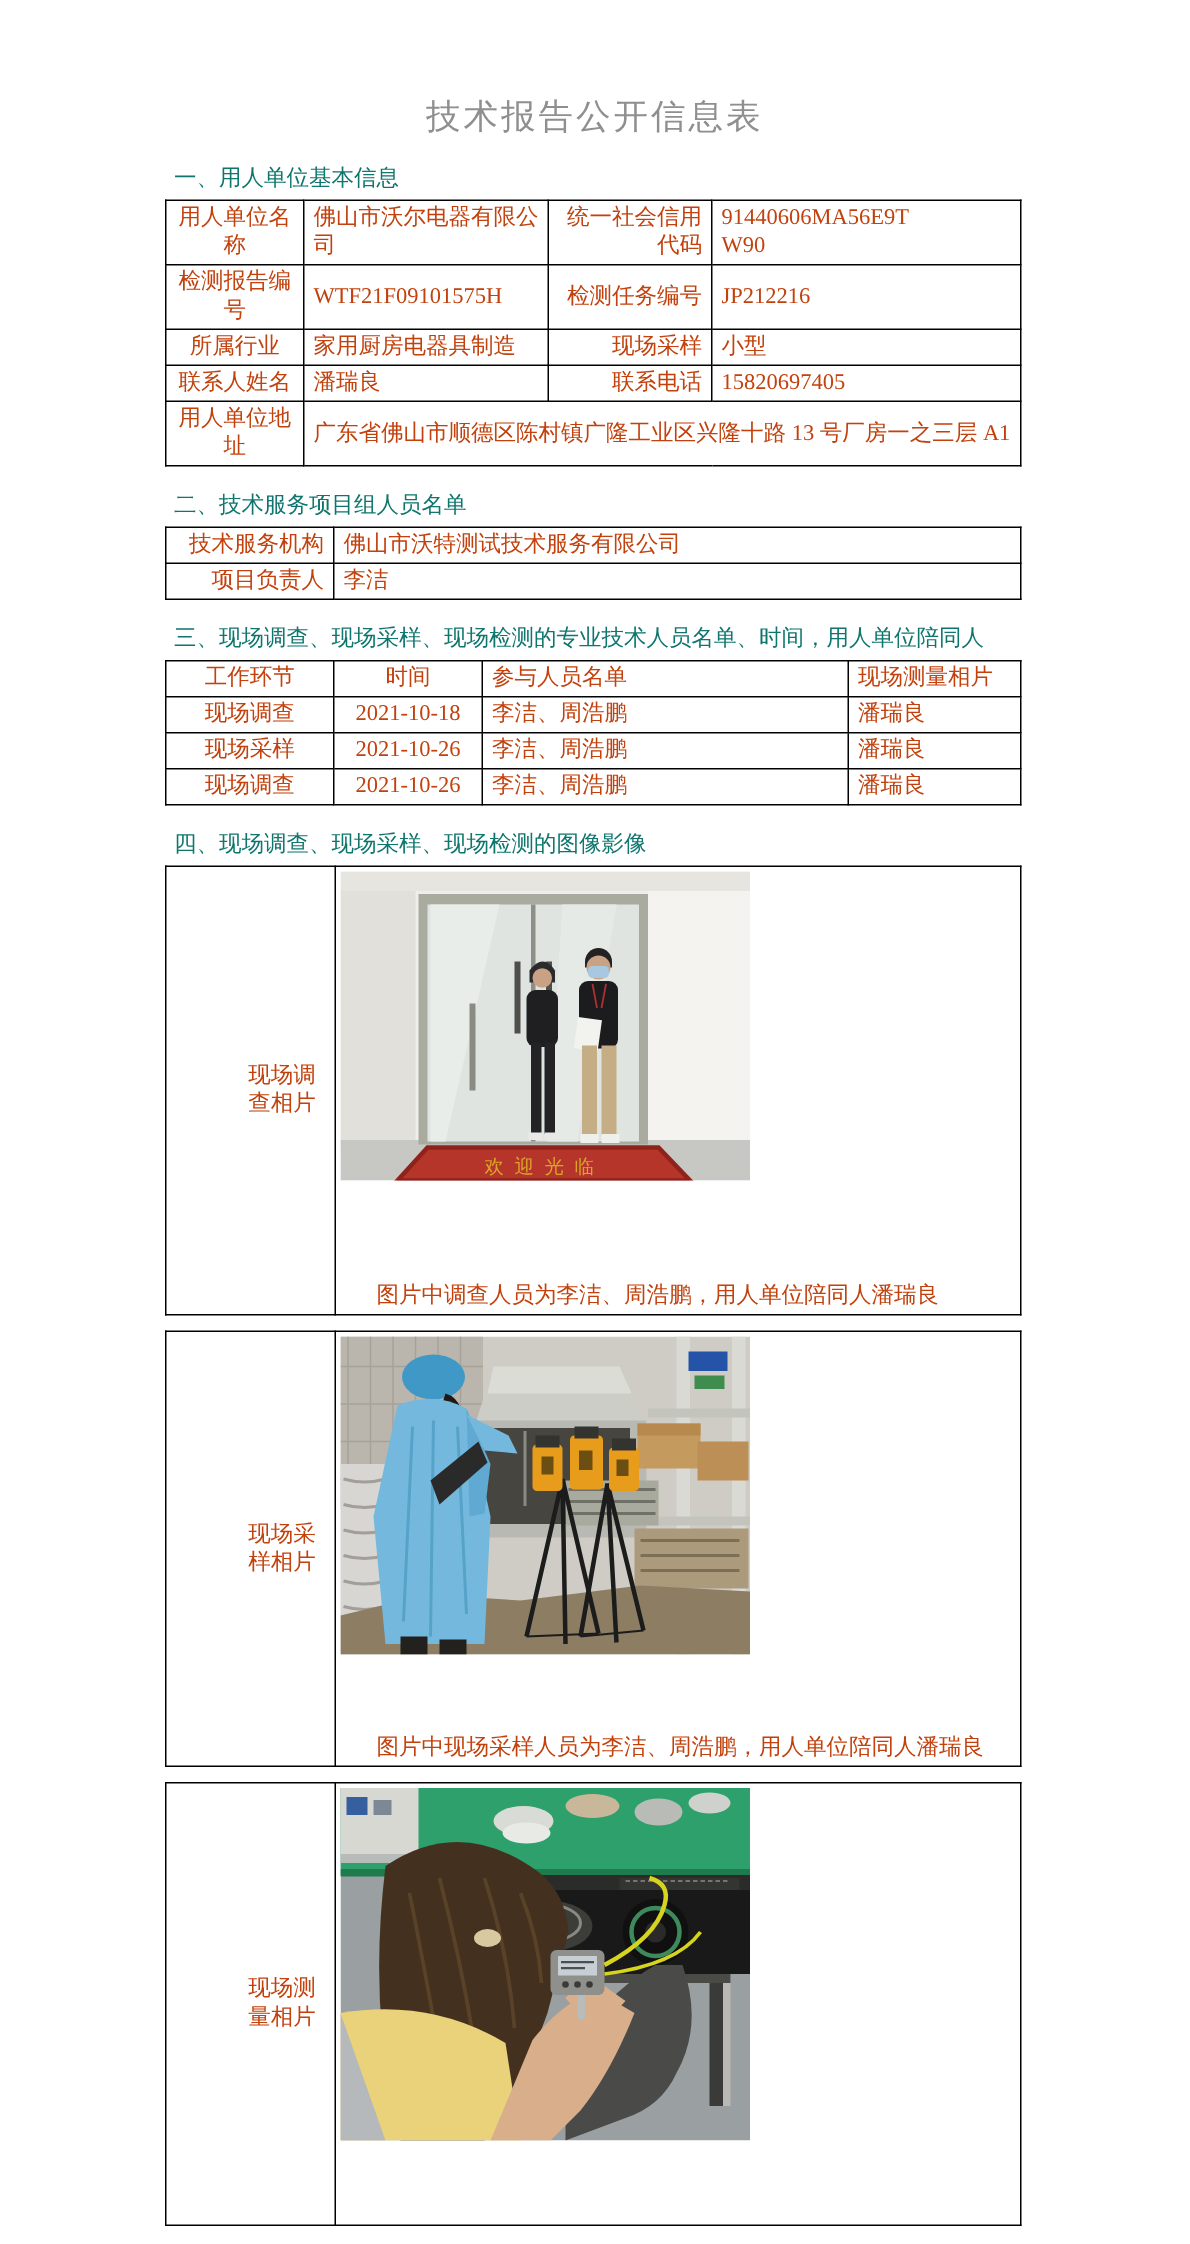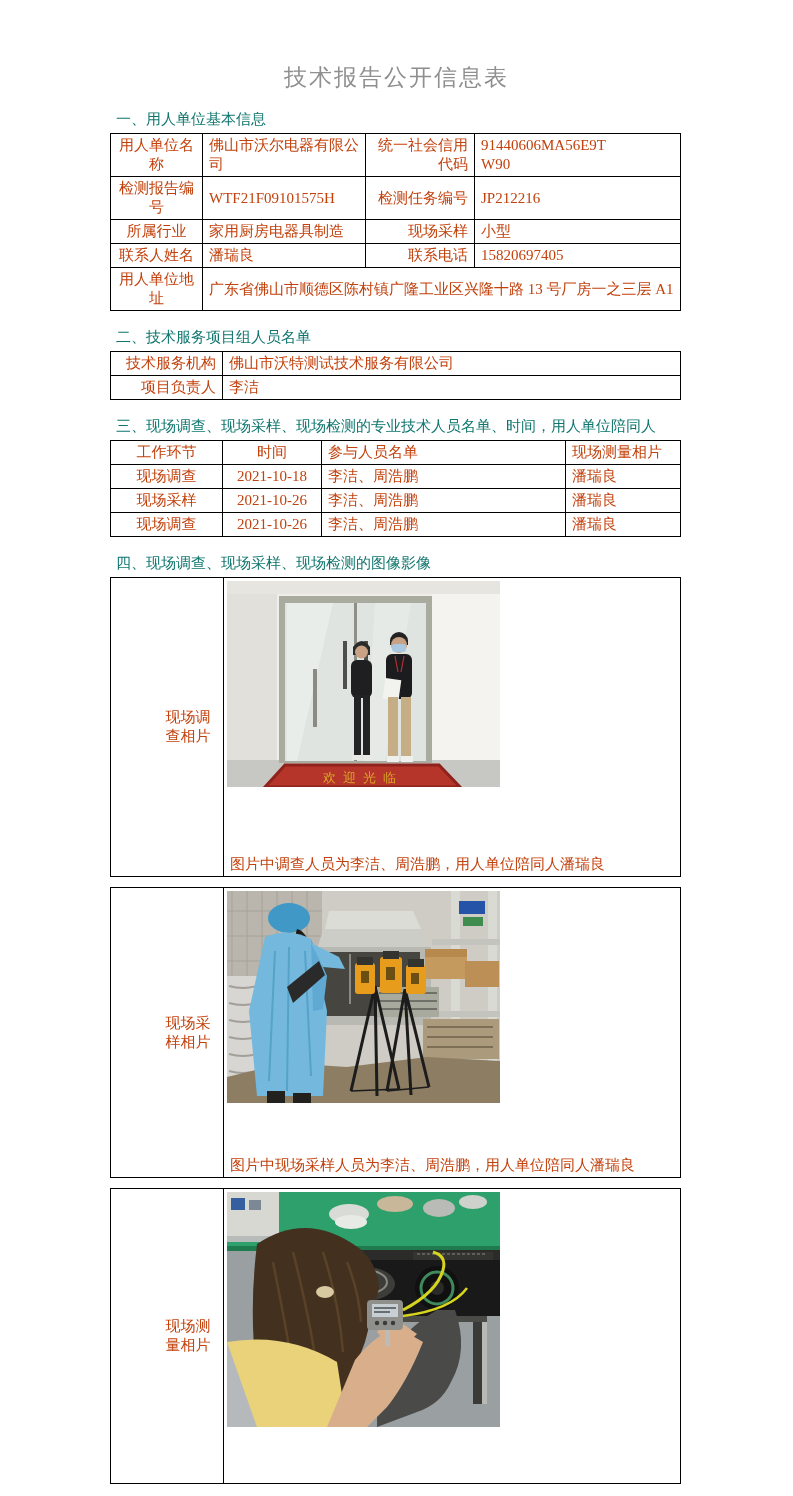--- a/index.html
+++ b/index.html
@@ -14,21 +14,21 @@
   td.labL{text-align:right;}
   td.val{text-align:left;}
   td.code{word-break:break-all;padding-right:66px;}
   td.ctr{text-align:center;}
   .photo-tbl{margin-bottom:10px;}
   .photo-label{text-align:center;font-size:15px;padding-left:48px;}
   .photo-cell{vertical-align:top;padding:3px 3px 2px 3px;}
   .photo-flex{display:flex;flex-direction:column;justify-content:space-between;}
   .pc1{height:293px;} .pc2{height:284px;} .pc3{height:289px;}
   .photo-frame{width:246px;flex:0 0 auto;}
-  .caption{font-size:15px;line-height:20px;padding-left:3px;}
+  .caption{font-size:15px;line-height:20px;padding-left:3px;margin-left:21px;}
   svg{display:block;}
 </style>
 </head>
 <body>
 
 <div class="page">
 
   <h1 class="doc-title">技术报告公开信息表</h1>
 
   <div class="content">

